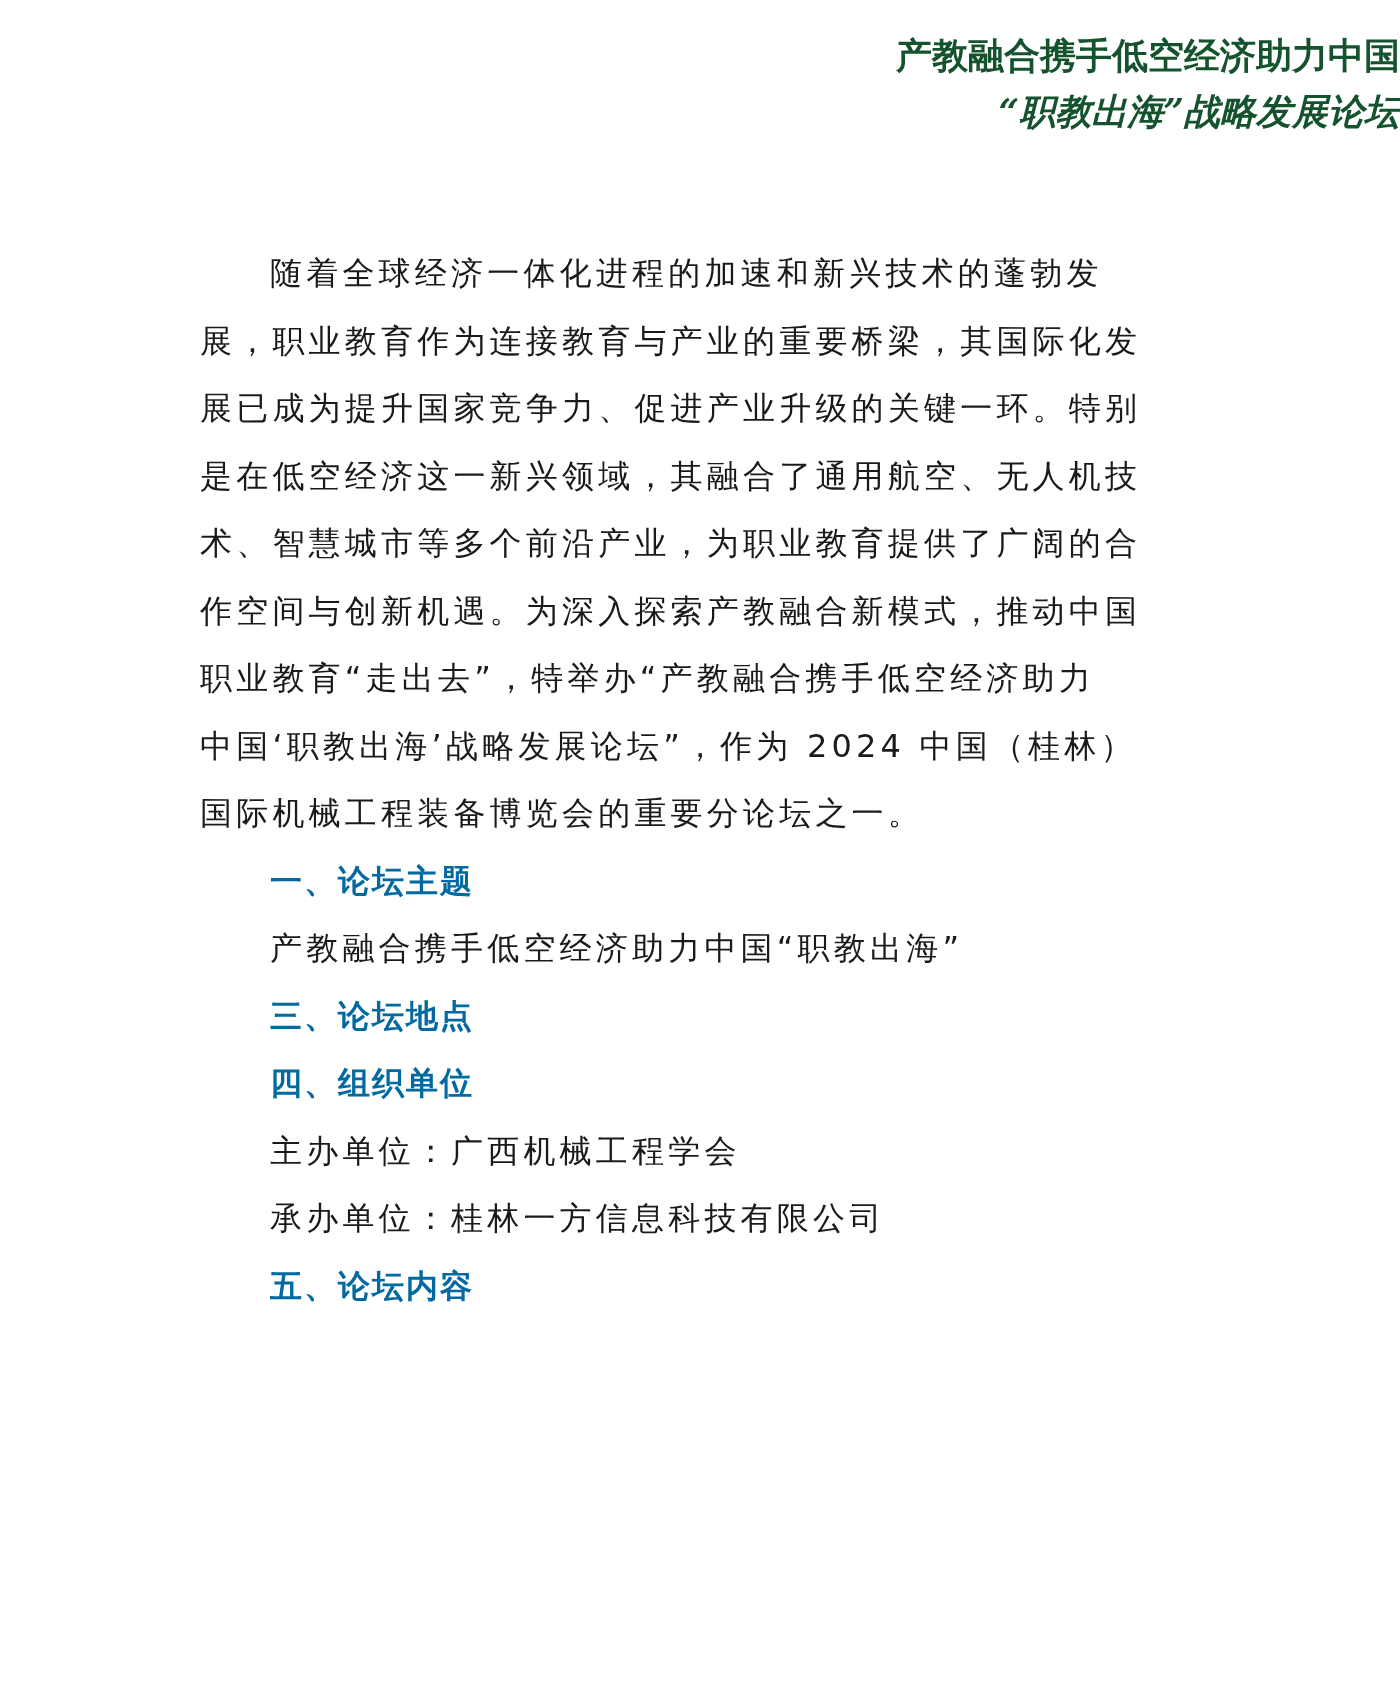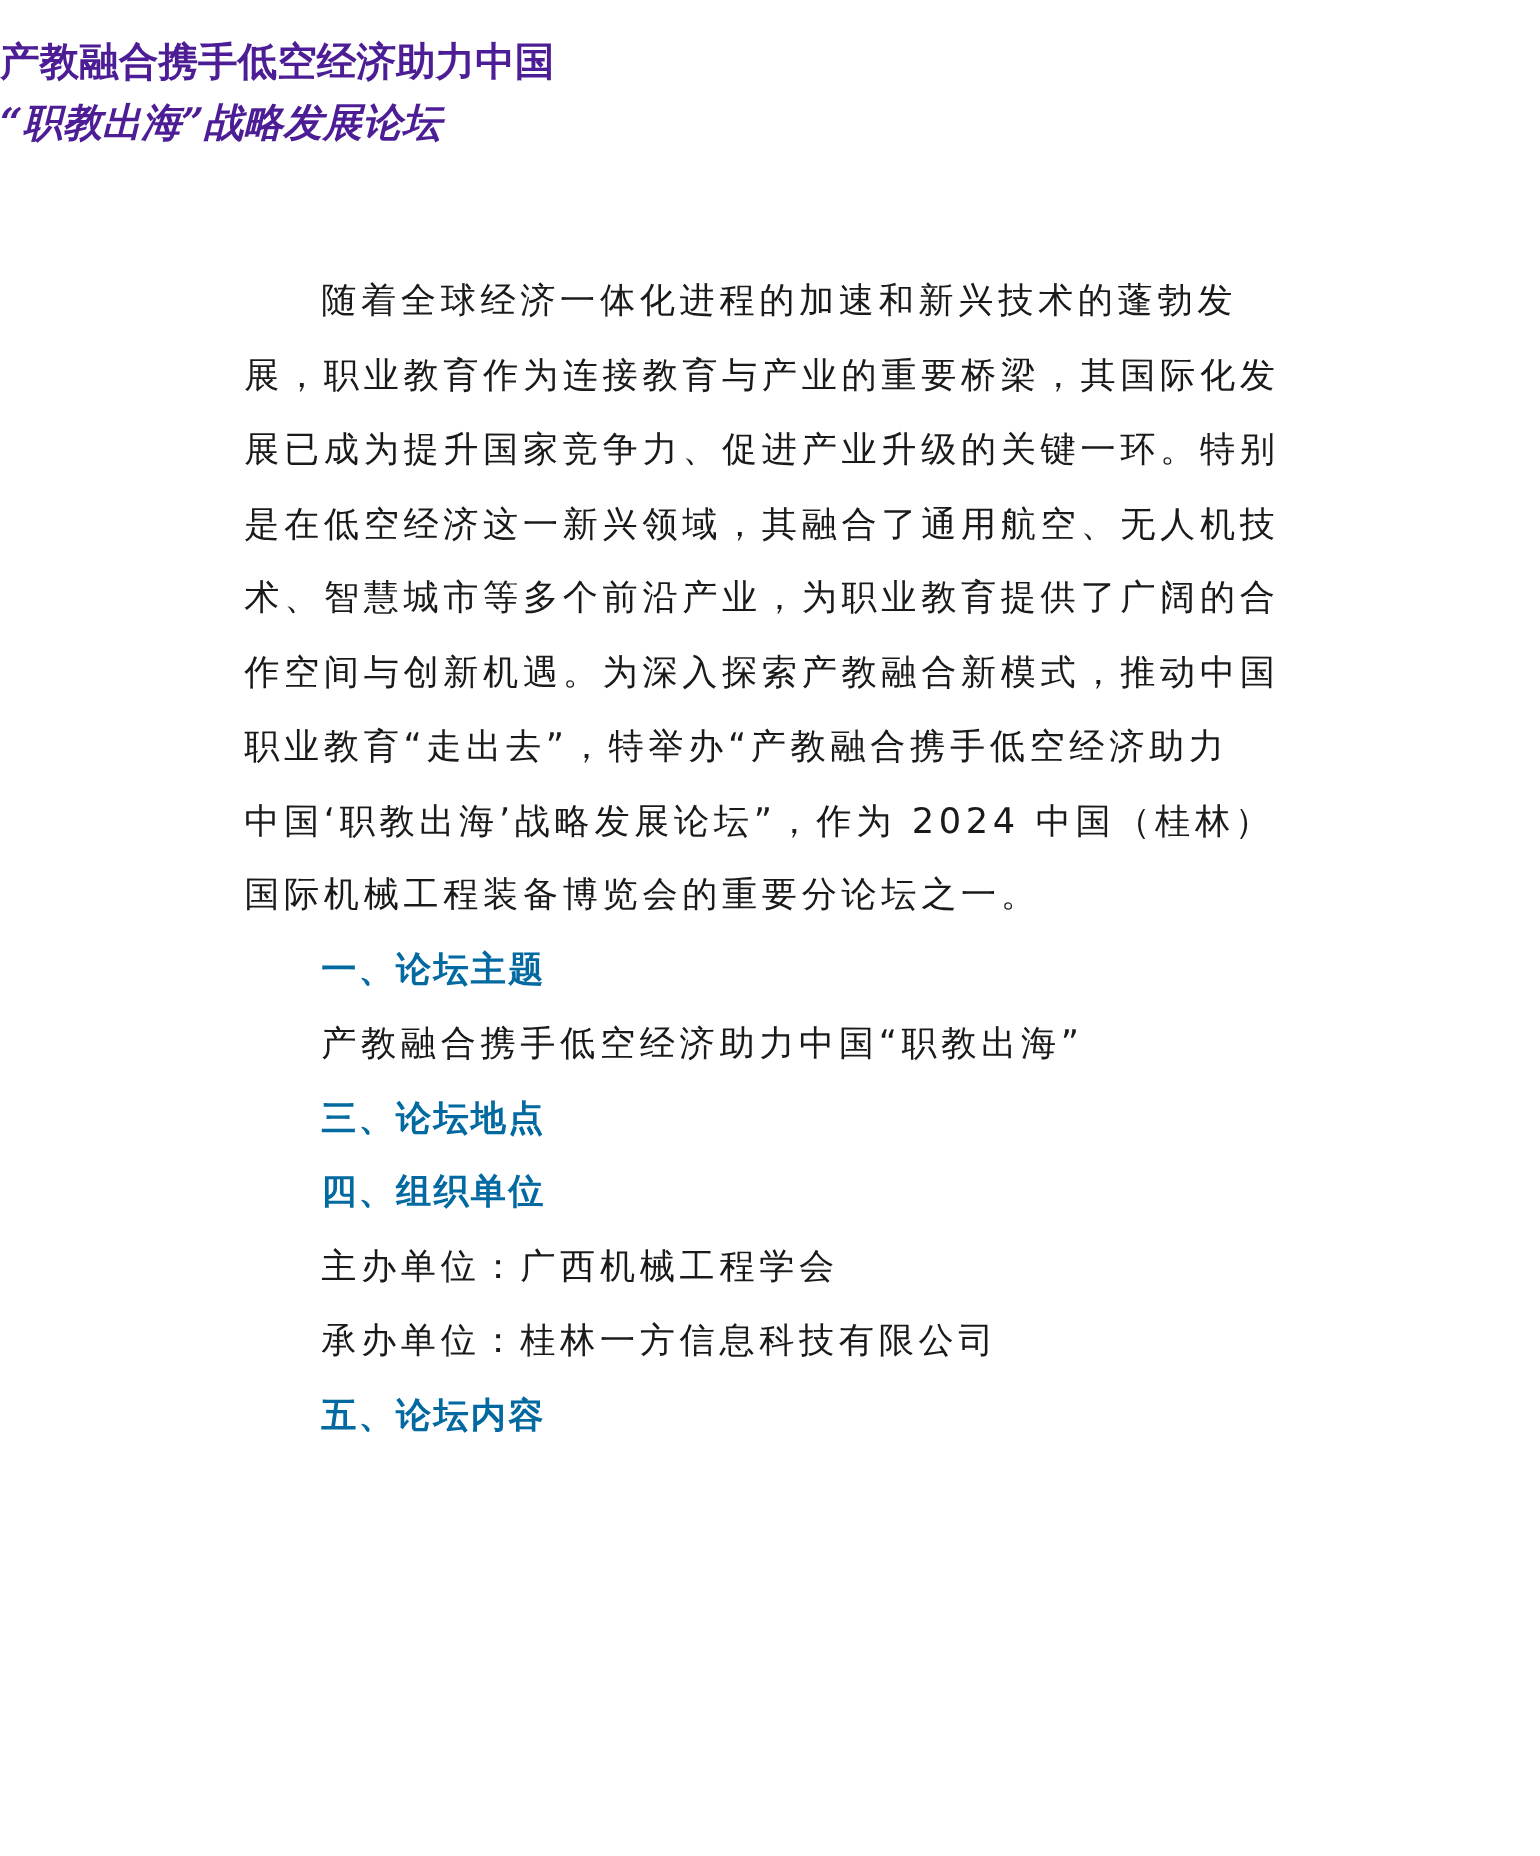--- a/index.html
+++ b/index.html
@@ -1,30 +1,30 @@
 <!DOCTYPE html>
 <html><head>
 <meta charset="utf-8">
 <style>
   html, body { margin: 0; padding: 0; background: #ffffff; }
   body { width: 1400px; height: 1687px; position: relative; overflow: hidden; color: #111; }
   .title {
-    position: absolute; left: 0; width: 1400px; text-align: left;
+    position: absolute; left: 0; width: 1400px; text-align: right;
     font-family: "DejaVu Serif", "Liberation Serif", serif;
-    font-weight: bold; font-size: 36px; letter-spacing: 0px; color: #4c1d95;
+    font-weight: bold; font-size: 36px; letter-spacing: 0px; color: #14532d;
   }
   #t1 { top: 32px; }
   #t2 { top: 88px; font-style: italic; }
   .body-text {
     position: absolute; left: 200px; top: 240px; width: 920px;
     font-family: "DejaVu Sans", "Liberation Sans", sans-serif;
     font-size: 32px; line-height: 67.5px; letter-spacing: 4.2px;
     text-align: justify; color: #1a1a1a; font-weight: normal;
   }
-  .line { display: block; white-space: nowrap; margin-left: 22px; }
+  .line { display: block; white-space: nowrap; }
   .indent { padding-left: 70px; }
   .heading { font-weight: bold; letter-spacing: 2px; color: #0369a1; }
 </style>
 </head>
 <body>
 
 <div id="t1" class="title">产教融合携手低空经济助力中国</div>
 <div id="t2" class="title">“职教出海”战略发展论坛</div>
 
 <div class="body-text">

